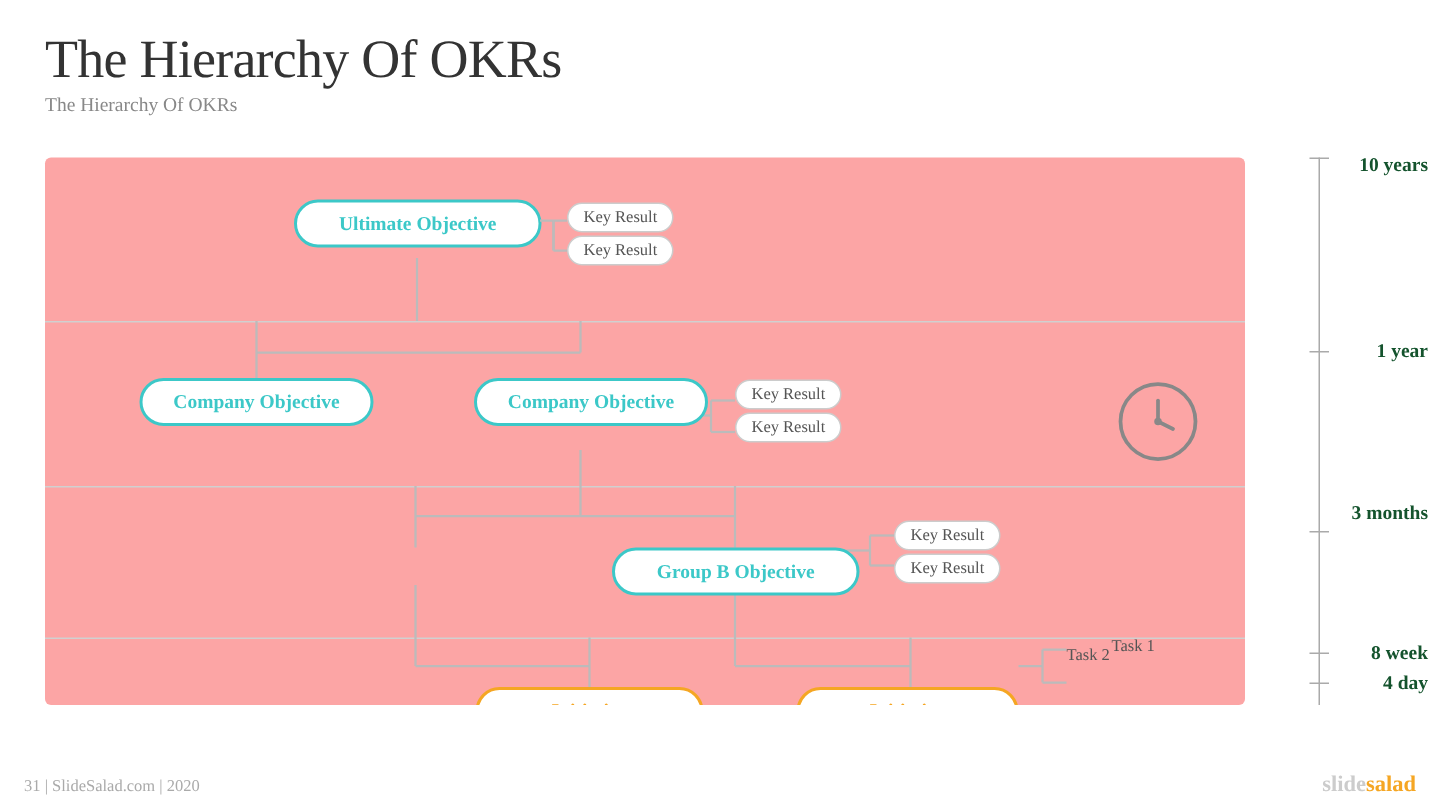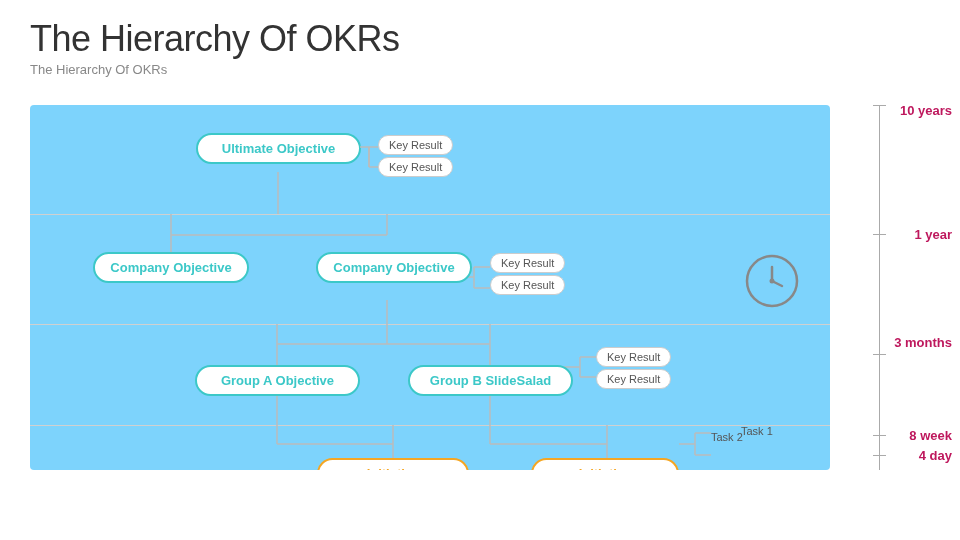--- a/index.html
+++ b/index.html
@@ -10,20 +10,21 @@
       height: 540px;
       overflow: hidden;
       position: relative;
     }
 
     .slide {
       width: 960px;
       height: 540px;
       background: #fff;
       position: relative;
+      font-family: Liberation Serif, serif;
     }
 
     
     .title-area {
       padding: 18px 30px 4px 30px;
     }
     .main-title {
       font-size: 36px;
       font-weight: 300;
       color: #333;
@@ -35,21 +36,21 @@
       margin-top: 2px;
     }
 
     
     .diagram-wrapper {
       position: absolute;
       top: 105px;
       left: 30px;
       width: 800px;
       height: 365px;
-      background: #7dd3fc;
+      background: #fca5a5;
       border-radius: 4px;
       overflow: hidden;
     }
 
     
     .hline {
       position: absolute;
       left: 0;
       right: 0;
       height: 1px;
@@ -77,21 +78,21 @@
       right: 74px;
       width: 13px;
       height: 1px;
       background: #aaa;
     }
     .timeline-label {
       position: absolute;
       right: 8px;
       font-size: 13px;
       font-weight: 600;
-      color: #be185d;
+      color: #14532d;
       white-space: nowrap;
       transform: translateY(-50%);
     }
 
     
     .pill {
       position: absolute;
       border-radius: 20px;
       border: 2px solid;
       background: #fff;
@@ -258,26 +259,23 @@
       <span>Key Result</span>
     </div>
 
     <svg width="56" height="56" style="position:absolute; right:30px; top:148px;" viewBox="0 0 56 56">
       <circle cx="28" cy="28" r="25" fill="none" stroke="#888" stroke-width="2.5"></circle>
       <line x1="28" y1="14" x2="28" y2="28" stroke="#888" stroke-width="2.5" stroke-linecap="round"></line>
       <line x1="28" y1="28" x2="38" y2="33" stroke="#888" stroke-width="2.5" stroke-linecap="round"></line>
       <circle cx="28" cy="28" r="2.5" fill="#888"></circle>
     </svg>
 
-    <div class="pill pill-teal" style="left: 165px; top: 260px; width: 165px;">
-      <span>Group A Objective</span>
-    </div>
 
     <div class="pill pill-teal" style="left: 378px; top: 260px; width: 165px;">
-      <span>Group B SlideSalad</span>
+      <span>Group B Objective</span>
     </div>
 
     <div class="kr-tag" style="left: 566px; top: 242px;">
       <span>Key Result</span>
     </div>
     <div class="kr-tag" style="left: 566px; top: 264px;">
       <span>Key Result</span>
     </div>
 
     <div class="pill pill-yellow" style="left: 287px; top: 353px; width: 152px;">
@@ -309,14 +307,20 @@
     <div class="timeline-tick" style="top: 249px;"></div>
     <div class="timeline-label" style="top: 237px; text-align: right;">3 months</div>
 
     <div class="timeline-tick" style="top: 330px;"></div>
     <div class="timeline-label" style="top: 330px;">8 week</div>
 
     <div class="timeline-tick" style="top: 350px;"></div>
     <div class="timeline-label" style="top: 350px;">4 day</div>
   </div>
 
+  <div class="footer">
+    <div class="footer-left">31  |  SlideSalad.com | 2020</div>
+    <div class="footer-right">
+      <span>slide</span><span class="slide-brand">salad</span>
+    </div>
+  </div>
 
 </div>
 
 </body></html>

